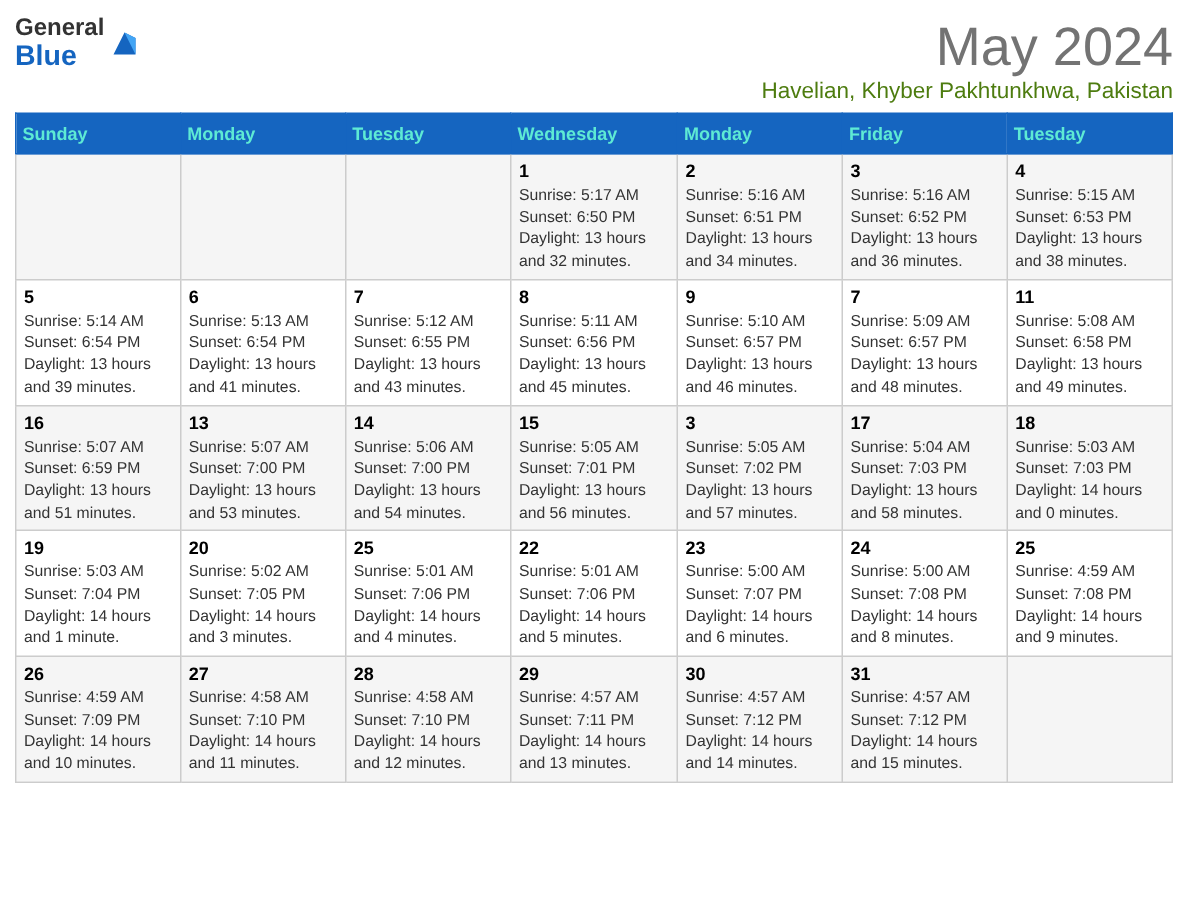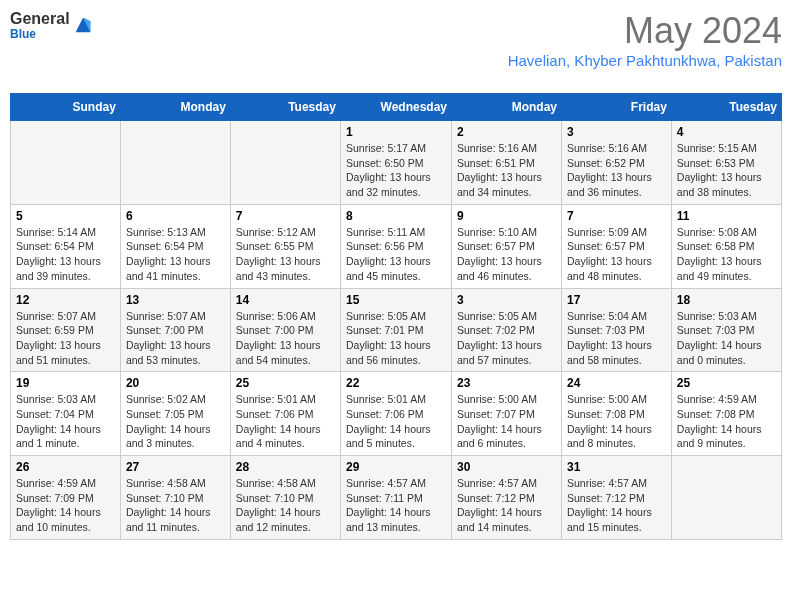--- a/index.html
+++ b/index.html
@@ -7,68 +7,68 @@
       font-family: Arial, sans-serif;
       background: #fff;
       width: 792px;
       min-height: 612px;
       padding: 10px;
     }
     .header {
       display: flex;
       justify-content: space-between;
       align-items: flex-start;
-      margin-bottom: 24px;
+      margin-bottom: 6px;
     }
     .logo {
       display: flex;
       align-items: center;
     }
     .logo-text {
       display: flex;
       flex-direction: column;
       line-height: 1.1;
     }
     .logo-general {
       font-size: 16px;
       font-weight: bold;
       color: #333;
     }
     .logo-blue {
-      font-size: 12px;
+      font-size: 19px;
       font-weight: bold;
       color: #1565c0;
     }
     .logo-icon {
       width: 22px;
       height: 22px;
       margin-left: 2px;
     }
     .title-block {
       text-align: right;
     }
     .month-title {
       font-size: 36px;
       font-weight: normal;
       color: #737373;
     }
     .location-title {
       font-size: 15px;
-      color: #3b82f6;
+      color: #4d7c0f;
     }
     table {
       width: 100%;
       border-collapse: collapse;
       font-size: 11px;
     }
     thead tr th {
       background-color: #1565c0;
-      color: #ffffff;
+      color: #5eead4;
       padding: 6px 4px;
-      text-align: right;
+      text-align: left;
       font-size: 12px;
       font-weight: bold;
       border: 1px solid #1565c0;
     }
     tbody tr td {
       border: 1px solid #ccc;
       vertical-align: top;
       padding: 4px 5px;
       height: 80px;
       width: 113px;
@@ -173,21 +173,21 @@
           <span class="day-num">7</span>
           <div class="day-info">Sunrise: 5:09 AM<br>Sunset: 6:57 PM<br>Daylight: 13 hours<br>and 48 minutes.</div>
         </td>
         <td>
           <span class="day-num">11</span>
           <div class="day-info">Sunrise: 5:08 AM<br>Sunset: 6:58 PM<br>Daylight: 13 hours<br>and 49 minutes.</div>
         </td>
       </tr>
       <tr>
         <td>
-          <span class="day-num">12</span>
+          <span class="day-num">16</span>
           <div class="day-info">Sunrise: 5:07 AM<br>Sunset: 6:59 PM<br>Daylight: 13 hours<br>and 51 minutes.</div>
         </td>
         <td>
           <span class="day-num">13</span>
           <div class="day-info">Sunrise: 5:07 AM<br>Sunset: 7:00 PM<br>Daylight: 13 hours<br>and 53 minutes.</div>
         </td>
         <td>
           <span class="day-num">14</span>
           <div class="day-info">Sunrise: 5:06 AM<br>Sunset: 7:00 PM<br>Daylight: 13 hours<br>and 54 minutes.</div>
         </td>

